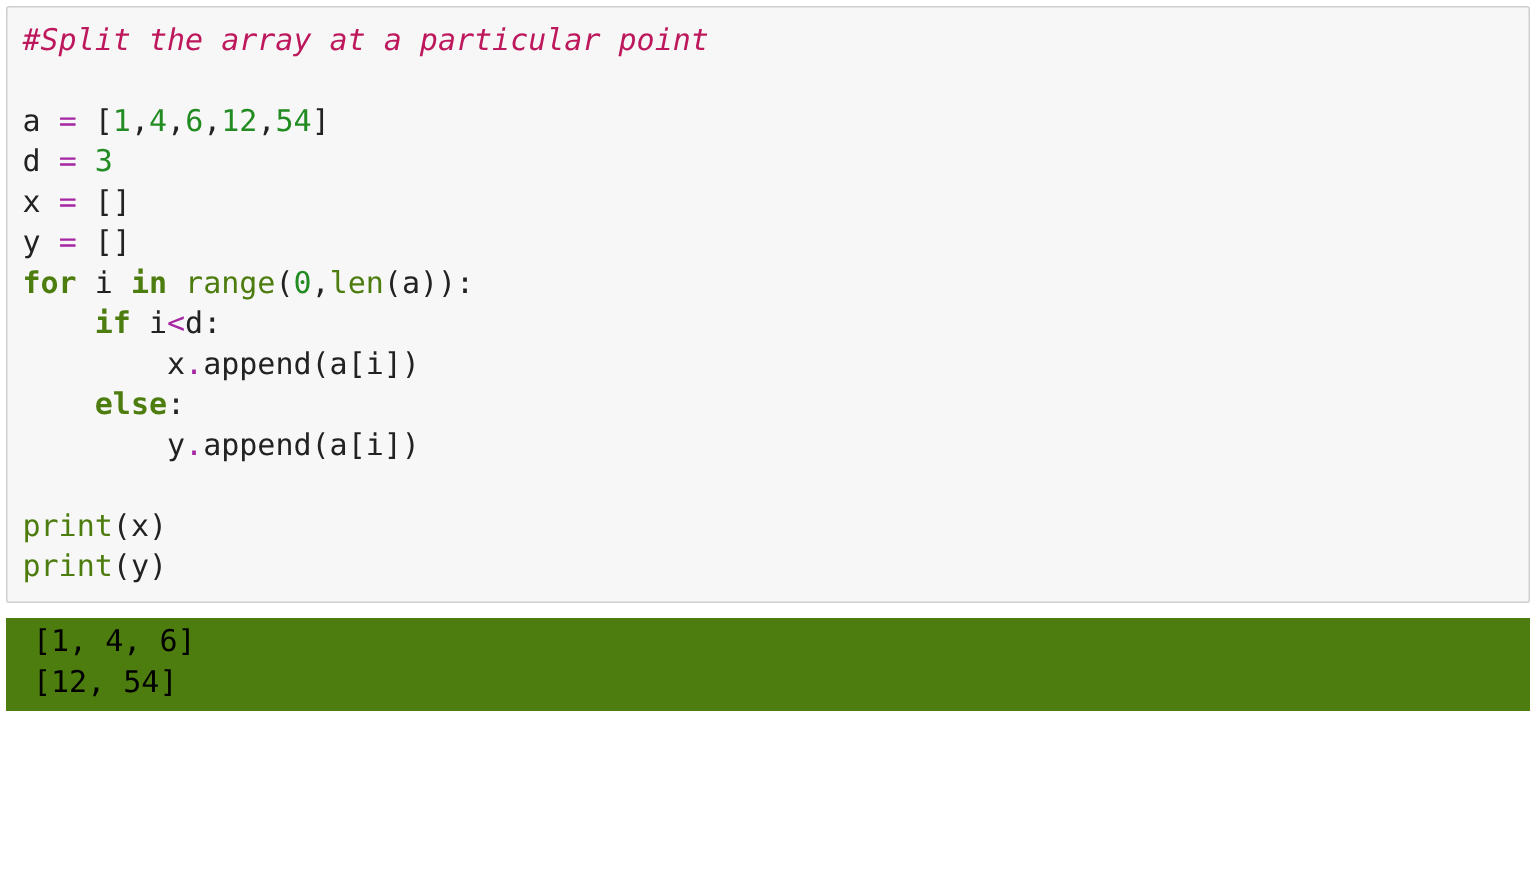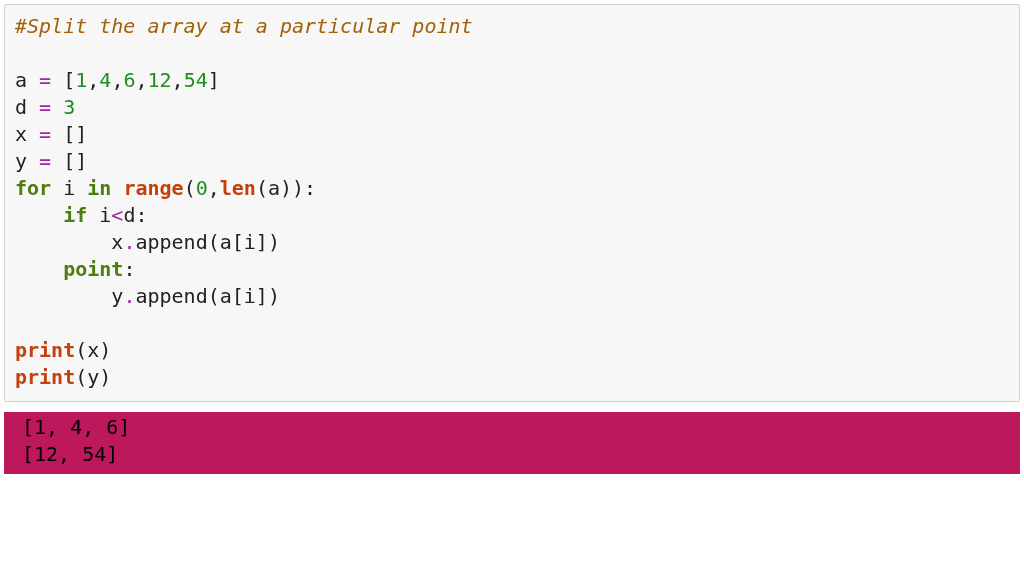--- a/index.html
+++ b/index.html
@@ -17,45 +17,45 @@
     }
     .code-cell {
       background: #f7f7f7;
       border: 1px solid #cfcfcf;
       border-radius: 2px;
       padding: 8px 10px 10px 10px;
       white-space: pre;
       margin-bottom: 10px;
     }
     .output-cell {
-      background: #be185d;
+      background: #4d7c0f;
       padding: 2px 10px 6px 18px;
       white-space: pre;
       color: #000000;
     }
     
-    .tok-comment { color: #a16207; font-style: italic; }
+    .tok-comment { color: #be185d; font-style: italic; }
     .tok-op { color: #a626a4; }
     .tok-num { color: #228b22; }
     .tok-default { color: #222222; }
     .tok-keyword { color: #4d7c0f; font-weight: bold; }
-    .tok-builtin { color: #c2410c; font-weight: bold; }
+    .tok-builtin { color: #4d7c0f; }
     .tok-paren { color: #222222; }
   </style>
 </head>
 <body>
 
 <div class="code-cell"><span class="tok-comment">#Split the array at a particular point</span>
 
 <span class="tok-default">a</span><span class="tok-default"> </span><span class="tok-op">=</span><span class="tok-default"> </span><span class="tok-default">[</span><span class="tok-num">1</span><span class="tok-default">,</span><span class="tok-num">4</span><span class="tok-default">,</span><span class="tok-num">6</span><span class="tok-default">,</span><span class="tok-num">12</span><span class="tok-default">,</span><span class="tok-num">54</span><span class="tok-default">]</span>
 <span class="tok-default">d</span><span class="tok-default"> </span><span class="tok-op">=</span><span class="tok-default"> </span><span class="tok-num">3</span>
 <span class="tok-default">x</span><span class="tok-default"> </span><span class="tok-op">=</span><span class="tok-default"> </span><span class="tok-default">[</span><span class="tok-default">]</span>
 <span class="tok-default">y</span><span class="tok-default"> </span><span class="tok-op">=</span><span class="tok-default"> </span><span class="tok-default">[</span><span class="tok-default">]</span>
 <span class="tok-keyword">for</span><span class="tok-default"> </span><span class="tok-default">i</span><span class="tok-default"> </span><span class="tok-keyword">in</span><span class="tok-default"> </span><span class="tok-builtin">range</span><span class="tok-paren">(</span><span class="tok-num">0</span><span class="tok-default">,</span><span class="tok-builtin">len</span><span class="tok-paren">(</span><span class="tok-default">a</span><span class="tok-paren">)</span><span class="tok-paren">)</span><span class="tok-default">:</span>
 <span class="tok-default">    </span><span class="tok-keyword">if</span><span class="tok-default"> </span><span class="tok-default">i</span><span class="tok-op">&lt;</span><span class="tok-default">d</span><span class="tok-default">:</span>
 <span class="tok-default">        </span><span class="tok-default">x</span><span class="tok-op">.</span><span class="tok-default">append</span><span class="tok-paren">(</span><span class="tok-default">a</span><span class="tok-default">[</span><span class="tok-default">i</span><span class="tok-default">]</span><span class="tok-paren">)</span>
-<span class="tok-default">    </span><span class="tok-keyword">point</span><span class="tok-default">:</span>
+<span class="tok-default">    </span><span class="tok-keyword">else</span><span class="tok-default">:</span>
 <span class="tok-default">        </span><span class="tok-default">y</span><span class="tok-op">.</span><span class="tok-default">append</span><span class="tok-paren">(</span><span class="tok-default">a</span><span class="tok-default">[</span><span class="tok-default">i</span><span class="tok-default">]</span><span class="tok-paren">)</span>
 
 <span class="tok-builtin">print</span><span class="tok-paren">(</span><span class="tok-default">x</span><span class="tok-paren">)</span>
 <span class="tok-builtin">print</span><span class="tok-paren">(</span><span class="tok-default">y</span><span class="tok-paren">)</span></div>
 <div class="output-cell"><span>[1, 4, 6]</span>
 <span>[12, 54]</span></div>
 
 </body></html>

